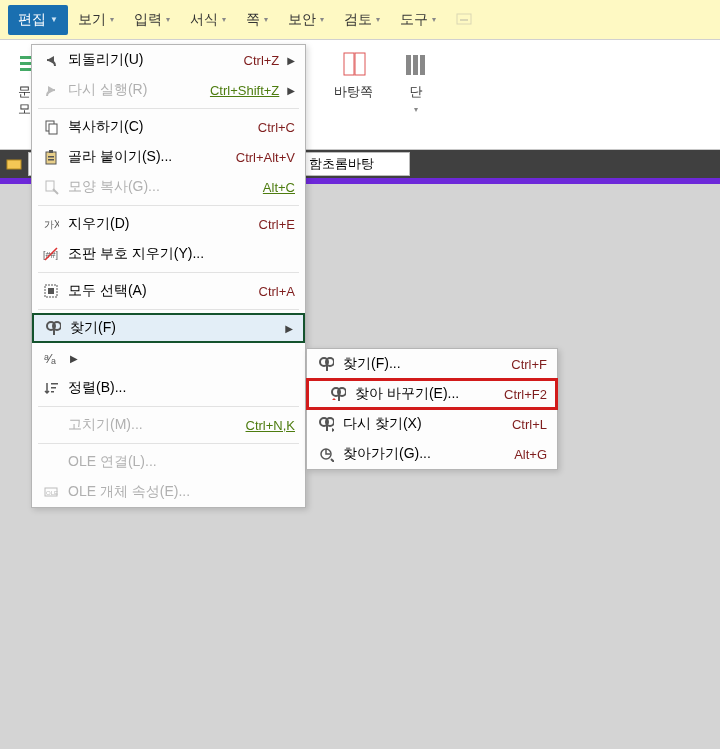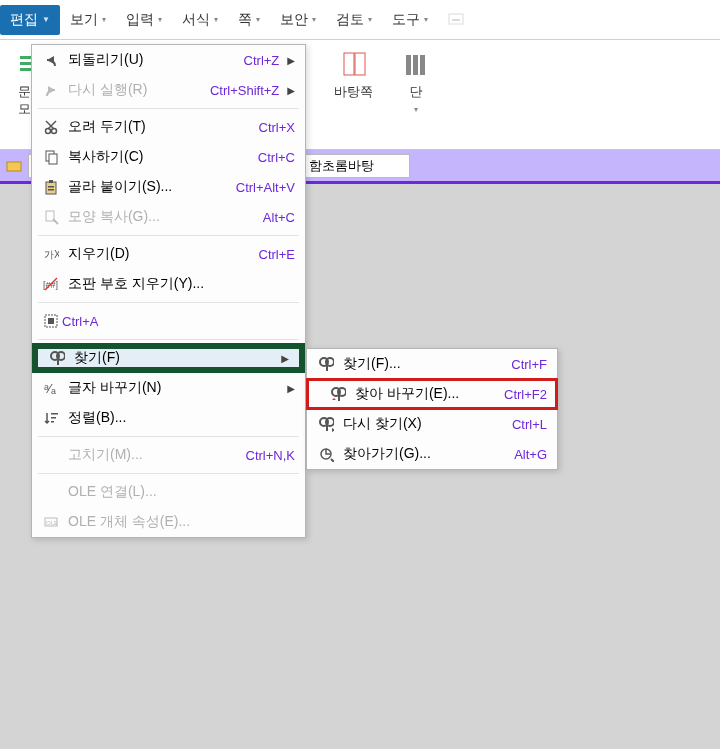--- a/index.html
+++ b/index.html
@@ -1,46 +1,46 @@
 <!DOCTYPE html>
 <html><head>
 <meta charset="utf-8">
 <style>
 * { box-sizing: border-box; margin: 0; padding: 0; font-family: "Malgun Gothic", sans-serif; }
 body { background: #d4d4d4; width: 720px; height: 749px; overflow: hidden; position: relative; }
 
-.menubar { background: #ffffff; height: 40px; display: flex; align-items: center; padding: 0 0; border-bottom: 1px solid #d0d0d0; }
+.menubar { background: #fef9c3; height: 40px; display: flex; align-items: center; padding: 0 8px; border-bottom: 1px solid #d0d0d0; }
 .menu-item { padding: 6px 10px; font-size: 14px; color: #333; display: flex; align-items: center; gap: 4px; cursor: pointer; }
 .menu-item.active { background: #1a6fb0; color: #fff; border-radius: 2px; }
 .menu-item .caret { font-size: 8px; color: #888; }
 .menu-item.active .caret { color: #cfe5f5; }
 .menu-item.disabled-icon svg { opacity: .35; }
 
 .ribbon { background: #fff; height: 110px; border-bottom: 1px solid #c7c7c7; display: flex; padding: 6px 8px; gap: 12px; }
 .ribbon-btn { display: flex; flex-direction: column; align-items: center; gap: 4px; padding: 4px 8px; font-size: 13px; color: #333; cursor: pointer; }
 .ribbon-btn.selected { background: #e3eef7; border: 1px solid #a8c7e0; border-radius: 2px; }
 .ribbon-sep { width: 1px; background: #e0e0e0; margin: 4px 2px; }
 .ribbon .caret { font-size: 8px; color: #888; }
 .ribbon-label { font-size: 13px; line-height: 1.3; text-align: center; }
 
-.optionsbar { background: #c4b5fd; height: 34px; border-bottom: 3px solid #6d28d9; display: flex; align-items: center; padding: 0 6px; gap: 6px; }
+.optionsbar { background: #404040; height: 34px; border-bottom: 6px solid #6d28d9; display: flex; align-items: center; padding: 0 6px; gap: 6px; }
 .combo { background: #fff; border: 1px solid #bbb; height: 24px; display: flex; align-items: center; padding: 0 6px; font-size: 13px; gap: 6px; }
 .combo .caret { font-size: 8px; color: #666; margin-left: auto; }
 .sq-icon { width:16px; height:16px; display:inline-flex; align-items:center; justify-content:center; }
 
 .dropdown { position: absolute; background: #fdfdfd; border: 1px solid #b5b5b5; box-shadow: 2px 2px 6px rgba(0,0,0,.15); }
 .dd-main { left: 31px; top: 44px; width: 275px; }
 .dd-sub  { left: 306px; top: 348px; width: 252px; }
 .dd-item { display: flex; align-items: center; height: 30px; padding: 0 10px 0 8px; font-size: 14px; cursor: pointer; position: relative; }
 .dd-item .ic { width: 22px; display: flex; align-items: flex-end; justify-content: center; }
 .dd-item .lbl { flex: 1; padding-left: 6px; }
-.dd-item .sc { color: #6d28d9; font-size: 13px; }
+.dd-item .sc { color: #7f1d1d; font-size: 13px; }
 .dd-item.disabled { color: #b0b0b0; }
-.dd-item.disabled .sc { color: #6d28d9; }
-.dd-item.hover { background: #e3eef7; border: 6px solid #14532d; }
+.dd-item.disabled .sc { color: #4d7c0f; text-decoration: underline; }
+.dd-item.hover { background: #e3eef7; border: 2px solid #14532d; }
 .dd-item .arrow { font-size: 10px; color: #444; margin-left: 8px; }
 .dd-sep { height: 1px; background: #e2e2e2; margin: 3px 6px; }
 .dd-sub .dd-item.redbox { outline: 3px solid #d21b1b; outline-offset: -2px; z-index: 2; padding-left: 20px; }
 </style>
 </head>
 <body>
 
 <div class="menubar">
   <div class="menu-item active">
       <span>편집</span>
@@ -194,32 +194,20 @@
         </svg>
       </span>
       <span class="lbl">다시 실행(R)</span>
       <span class="sc">Ctrl+Shift+Z</span>
       <span class="arrow">▶</span>
     </div>
     <div class="dd-sep"></div>
     <div class="dd-item">
       <span class="ic">
         <svg width="16" height="16">
-          <circle cx="5" cy="12" r="2.5" fill="none" stroke="#555" stroke-width="1.5"></circle>
-          <circle cx="11" cy="12" r="2.5" fill="none" stroke="#555" stroke-width="1.5"></circle>
-          <line x1="3" y1="2" x2="11" y2="10" stroke="#555" stroke-width="1.5"></line>
-          <line x1="13" y1="2" x2="5" y2="10" stroke="#555" stroke-width="1.5"></line>
-        </svg>
-      </span>
-      <span class="lbl">오려 두기(T)</span>
-      <span class="sc">Ctrl+X</span>
-    </div>
-    <div class="dd-item">
-      <span class="ic">
-        <svg width="16" height="16">
           <rect x="3" y="2" width="8" height="10" fill="none" stroke="#555"></rect>
           <rect x="6" y="5" width="8" height="10" fill="#fff" stroke="#555"></rect>
         </svg>
       </span>
       <span class="lbl">복사하기(C)</span>
       <span class="sc">Ctrl+C</span>
     </div>
     <div class="dd-item">
       <span class="ic">
         <svg width="16" height="16">
@@ -262,41 +250,41 @@
       <span class="lbl">조판 부호 지우기(Y)...</span>
     </div>
     <div class="dd-sep"></div>
     <div class="dd-item">
       <span class="ic">
         <svg width="16" height="16">
           <rect x="2" y="2" width="12" height="12" fill="none" stroke="#555" stroke-dasharray="2 1"></rect>
           <rect x="5" y="5" width="6" height="6" fill="#555"></rect>
         </svg>
       </span>
+      <span class="lbl">모두 선택(A)</span>
       <span class="sc">Ctrl+A</span>
     </div>
     <div class="dd-sep"></div>
     <div class="dd-item hover">
       <span class="ic">
         <svg width="16" height="16">
           <circle cx="6" cy="6" r="4" fill="none" stroke="#555" stroke-width="2"></circle>
           <circle cx="12" cy="6" r="4" fill="none" stroke="#555" stroke-width="2"></circle>
           <line x1="9" y1="10" x2="9" y2="15" stroke="#555" stroke-width="2"></line>
         </svg>
       </span>
       <span class="lbl">찾기(F)</span>
       <span class="arrow">▶</span>
     </div>
     <div class="dd-item">
       <span class="ic">
         <svg width="16" height="16">
           <text x="1" y="13" font-size="13" fill="#555">ᵃ⁄ₐ</text>
         </svg>
       </span>
-      <span class="lbl">글자 바꾸기(N)</span>
       <span class="arrow">▶</span>
     </div>
     <div class="dd-item">
       <span class="ic">
         <svg width="16" height="16">
           <path d="M4 3 L4 13 M2 11 L4 13 L6 11" stroke="#555" fill="none" stroke-width="1.5"></path>
           <rect x="8" y="3" width="7" height="1.5" fill="#555"></rect>
           <rect x="8" y="7" width="5" height="1.5" fill="#555"></rect>
           <rect x="8" y="11" width="3" height="1.5" fill="#555"></rect>
         </svg>

